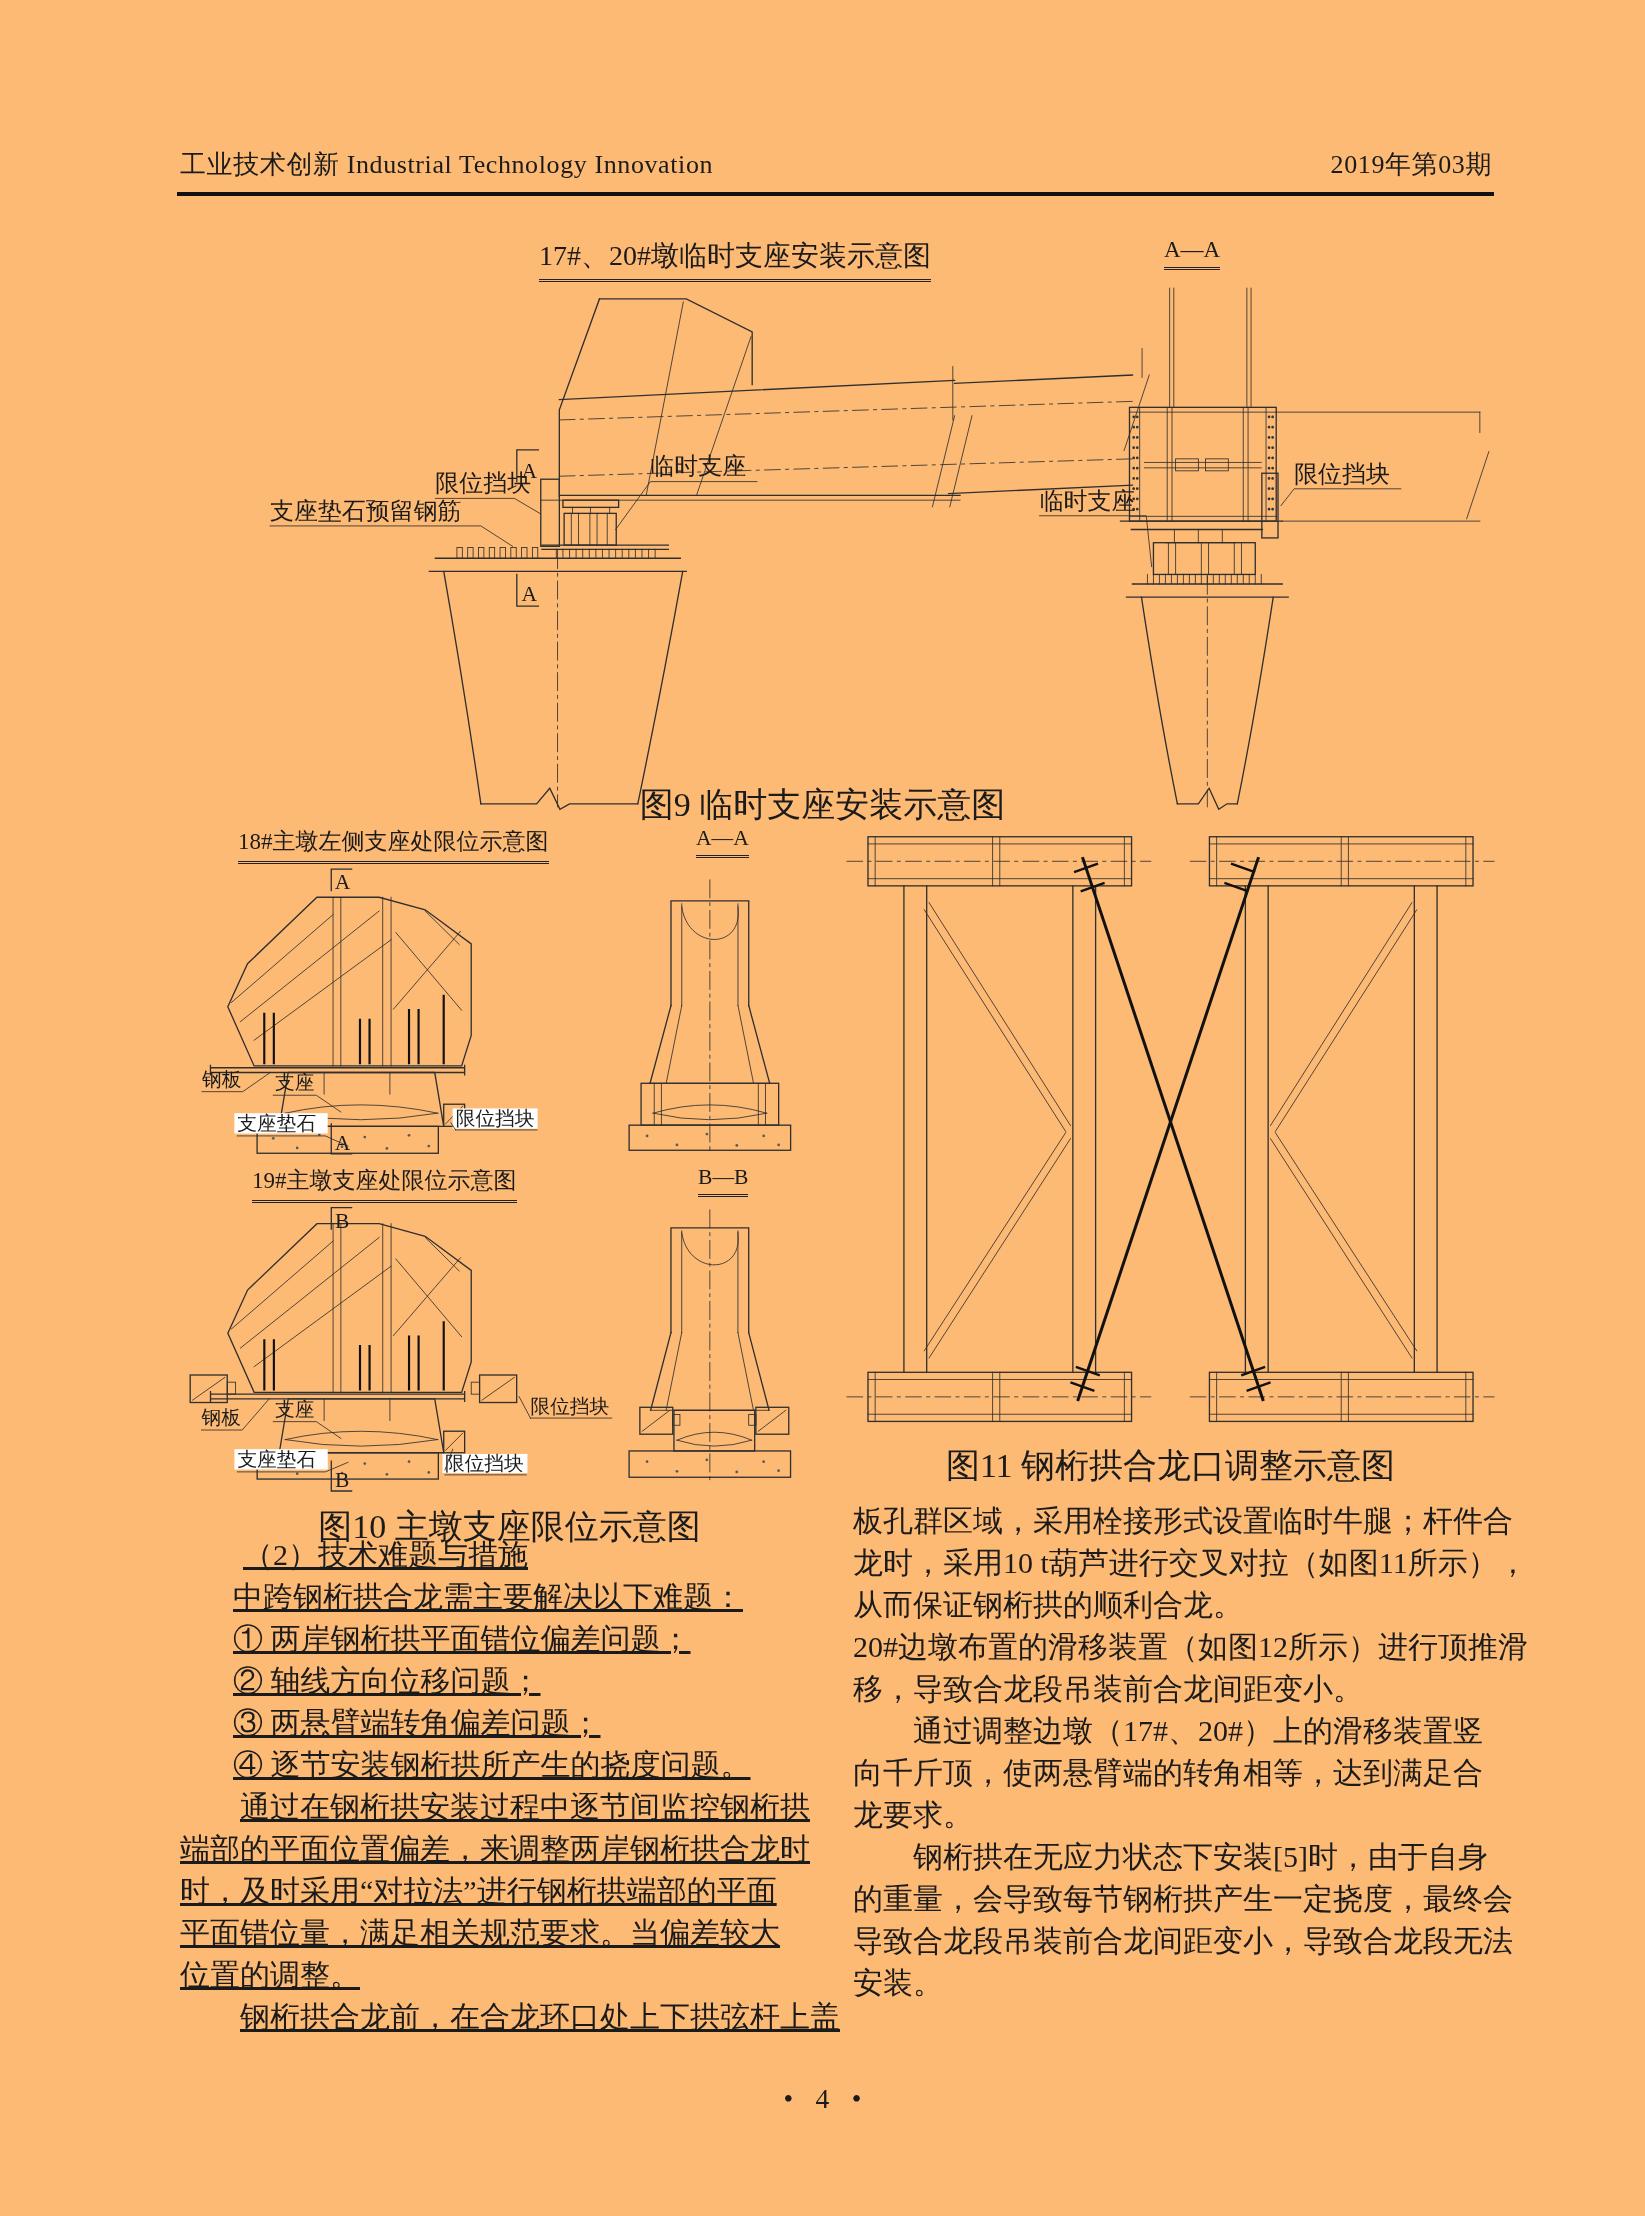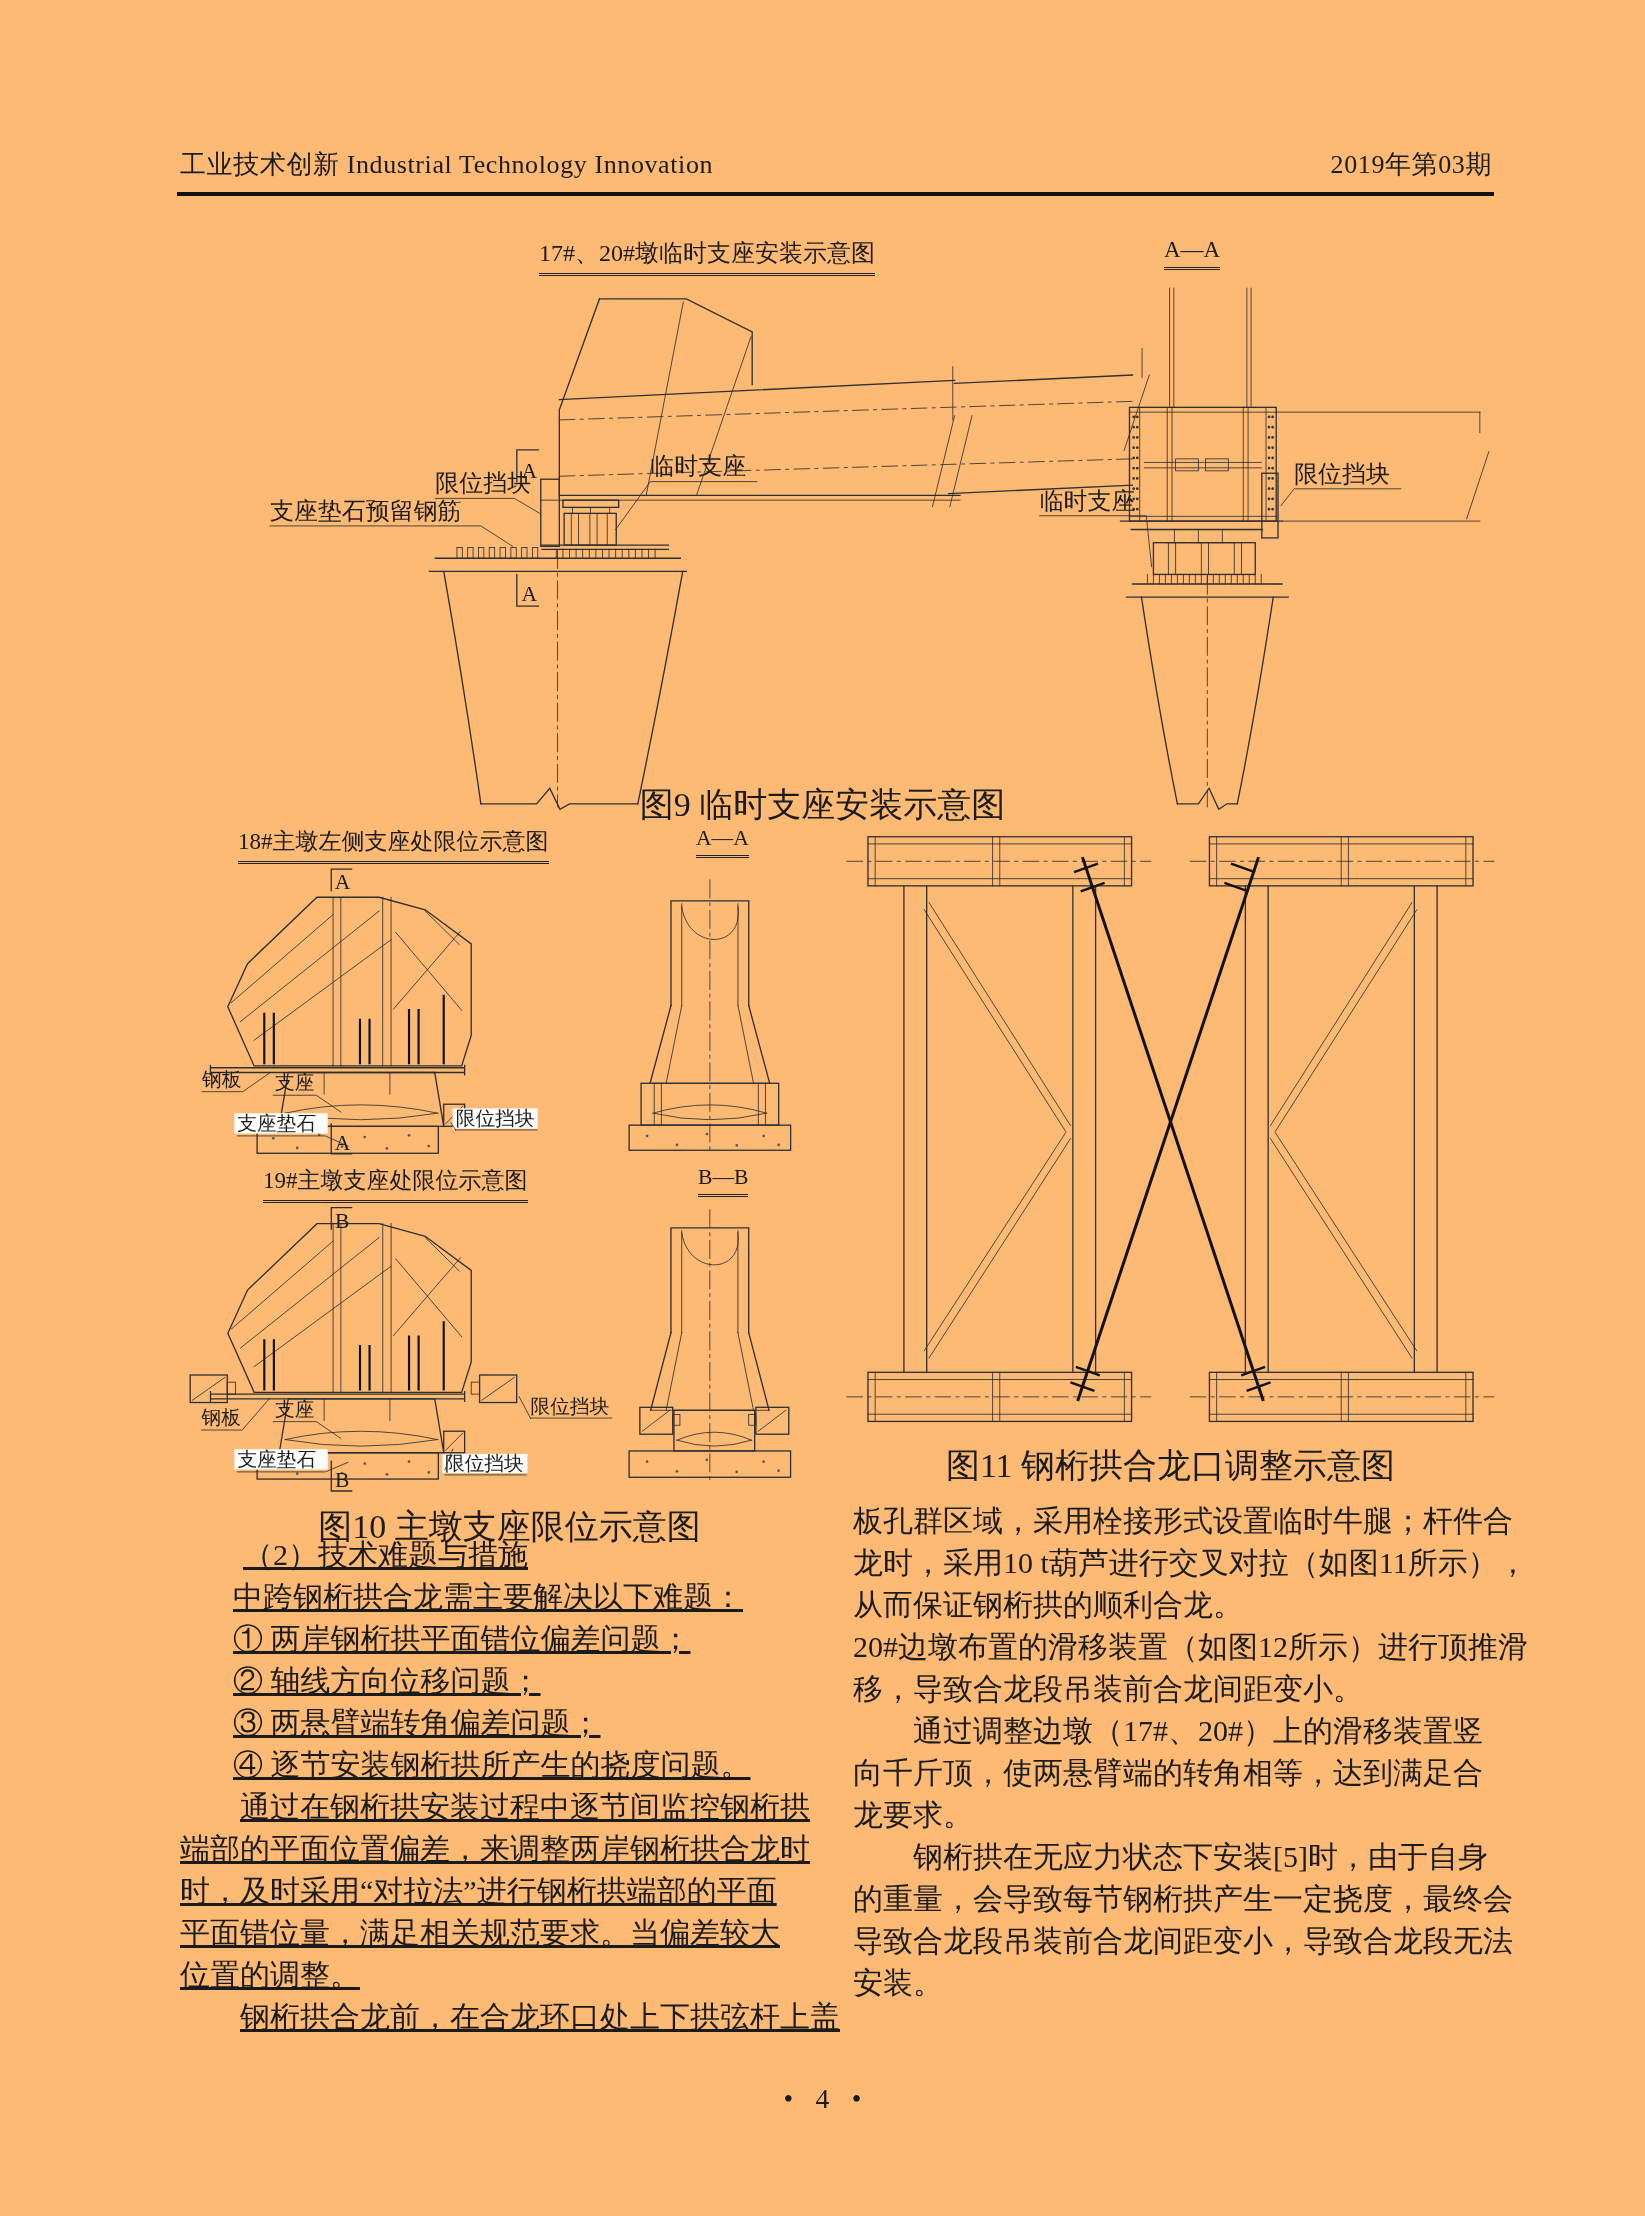--- a/index.html
+++ b/index.html
@@ -3,21 +3,21 @@
 <meta charset="utf-8">
 <style>
   html,body{margin:0;padding:0;background:#e8e8e8;}
   .page{position:relative;width:1645px;height:2216px;background:#fdba74;
         font-family:"Liberation Serif","DejaVu Serif",serif;color:#1b1b1b;overflow:hidden;}
   .abs{position:absolute;}
   
   .hdr{font-size:26px;letter-spacing:0.6px;}
   .hdr-rule{background:#111;height:4.2px;}
   
-  .figtitle{font-size:24px;white-space:nowrap;}
+  .figtitle{font-size:28px;white-space:nowrap;}
   .dbl{border-bottom:3.6px double #222;padding-bottom:3.6px;}
   .caption{font-size:34px;text-align:center;white-space:nowrap;}
   
   .bodyline{font-size:30px;line-height:42px;height:42px;white-space:nowrap;}
   .ind1{padding-left:63px;}
   .ind15{padding-left:53px;}
   .ind2{padding-left:60px;}
   .footer{font-size:27.5px;text-align:center;word-spacing:15.6px;}
   
   svg{overflow:visible;}
@@ -210,21 +210,21 @@
           <circle class="dot" cx="830" cy="483" r="2.3"></circle>
         <circle class="dot" cx="880" cy="465" r="2.3"></circle>
           <circle class="dot" cx="930" cy="484" r="2.3"></circle>
         <circle class="dot" cx="975" cy="468" r="2.3"></circle>
           <circle class="dot" cx="1000" cy="483" r="2.3"></circle>
       </g>
       <path class="ln thin dashdot2" d="M885,40 L885,498"></path>
     </g>
   </svg>
 
-  <div class="abs figtitle dbl" style="left:263px;top:1165px;font-size:23px;">19#主墩支座处限位示意图</div>
+  <div class="abs figtitle dbl" style="left:252px;top:1165px;font-size:23px;">19#主墩支座处限位示意图</div>
   <div class="abs figtitle dbl" style="left:698px;top:1165px;font-size:21.6px;">B—B</div>
 
   <svg class="abs" style="left:180px;top:1198px;" width="659" height="299" viewBox="0 0 1100 500">
     <g>
       <path class="ln" d="M228,43 L332,43 L409,64 L486,121 L486,274 L470,325 L123,325 L79,226 L112,154 Z"></path>
       <path class="ln thin" d="M255,43 L255,325 M268,43 L268,325 M338,43 L338,325 M352,43 L352,325"></path>
       <path class="ln thin" d="M85,219 L255,72 M100,251 L332,66 M123,282 L352,114 M360,102 L470,232 M468,100 L356,230 M409,66 L466,122"></path>
       <path class="thk" d="M140,236 L140,322 M156,236 L156,322 M300,246 L300,322 M316,246 L316,322 M382,230 L382,322 M398,230 L398,322 M440,206 L440,322"></path>
       <path class="ln" d="M50,328 L475,328 M50,336 L475,336 M50,324 L50,340 M475,324 L475,340"></path>
       <path class="ln" d="M180,336 L425,336 L440,426 L165,426 Z"></path>

